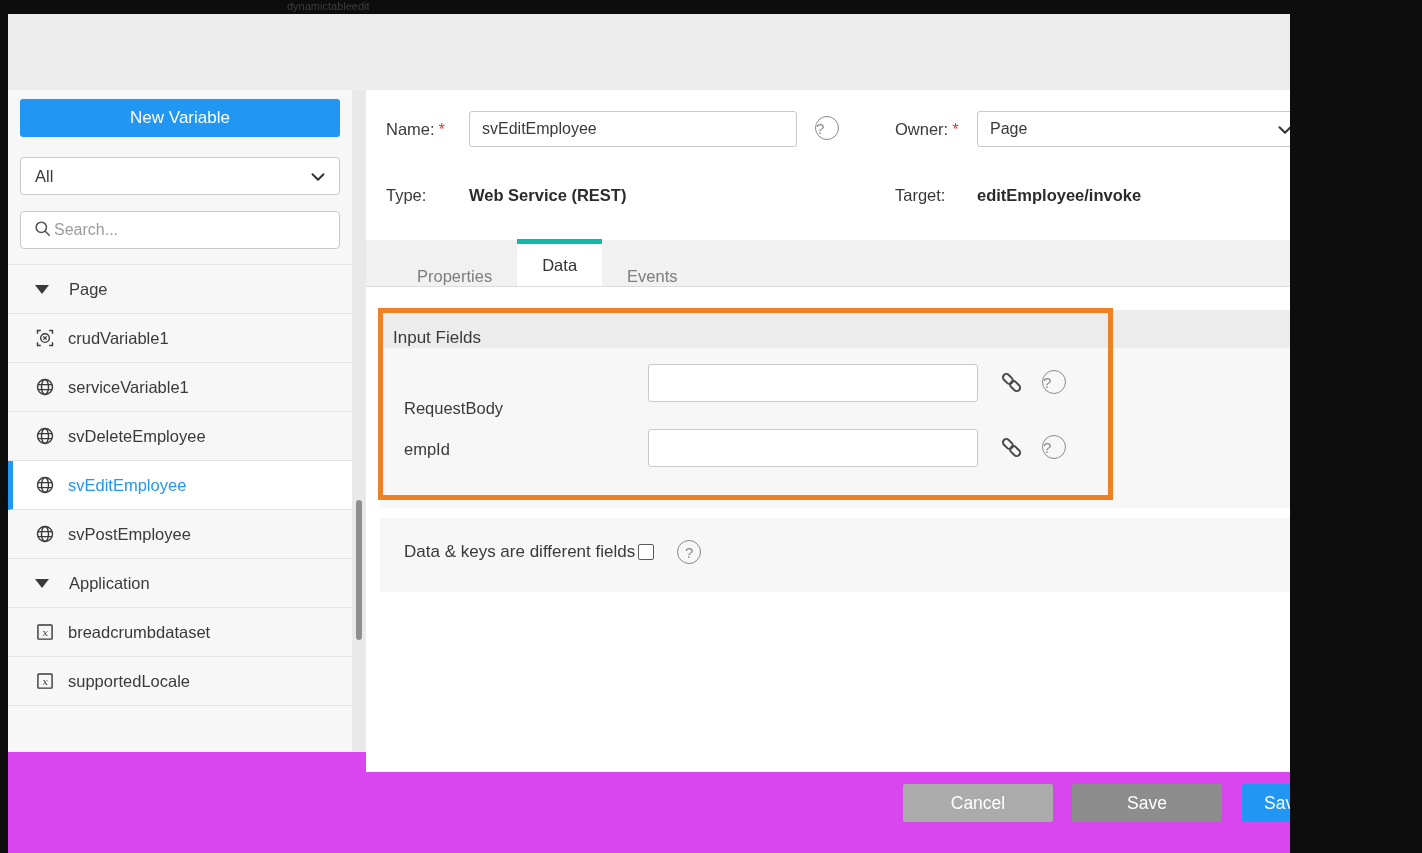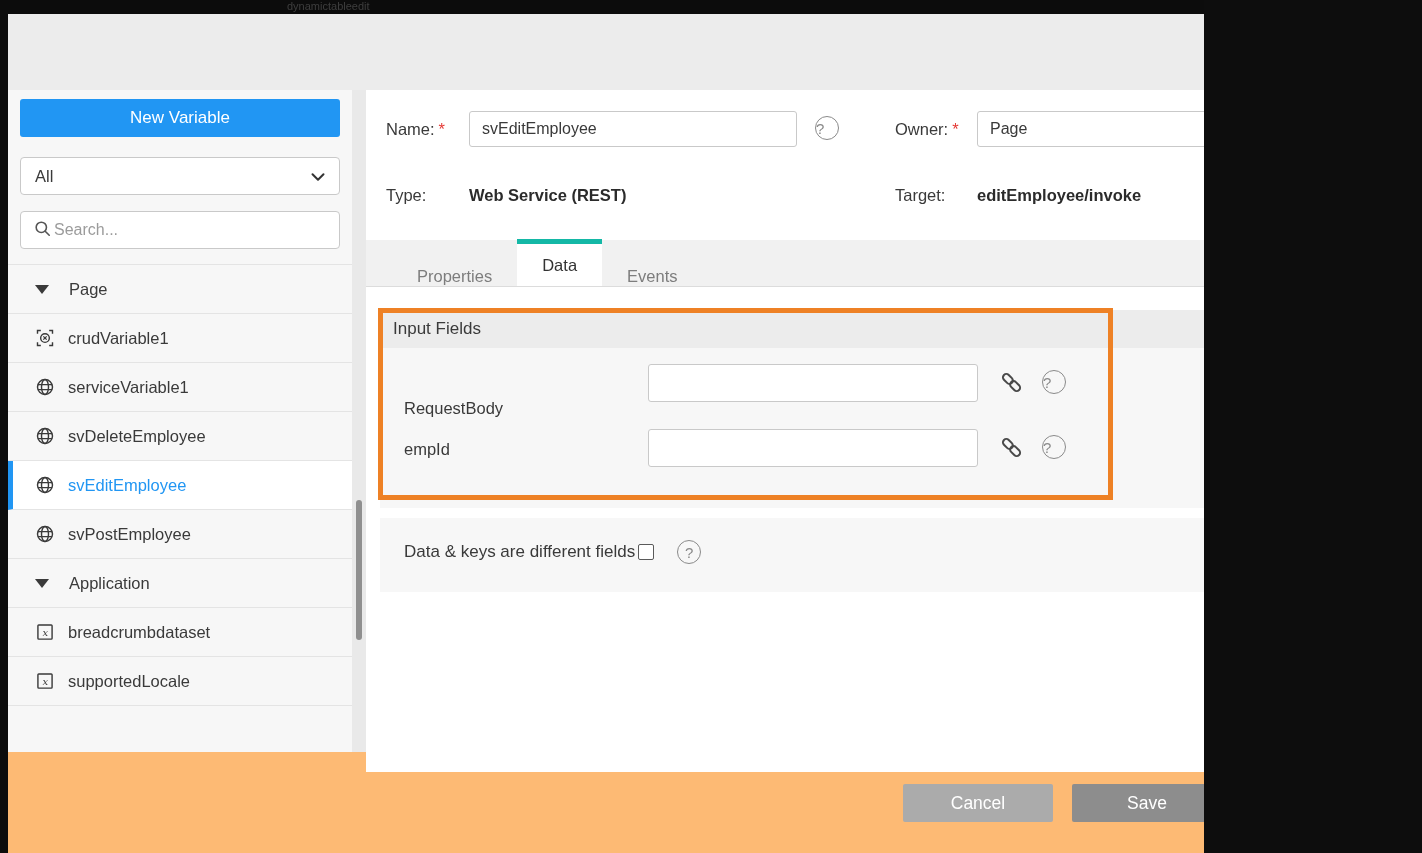--- a/index.html
+++ b/index.html
@@ -1,18 +1,18 @@
 <!DOCTYPE html>
 <html><head>
 <meta charset="utf-8">
 <style>
   html,body{margin:0;padding:0;background:#0d0d0d;}
   .stage{
-    position:relative;width:1190px;height:853px;overflow:hidden;
-    background:#fdba74;font-family:"Liberation Sans",sans-serif;padding-left:14px;
+    position:relative;width:1290px;height:853px;overflow:hidden;
+    background:#d946ef;font-family:"Liberation Sans",sans-serif;
     -webkit-font-smoothing:antialiased;
   }
   .abs{position:absolute;}
   
   .edge-top{left:0;top:0;width:1422px;height:14px;background:#0c0c0c;color:#3e3e3e;
     font-size:11px;line-height:13px;overflow:hidden;}
   .edge-top .appname{position:absolute;left:287px;top:0;}
   .edge-left{left:0;top:0;width:8px;height:853px;background:#0c0c0c;}
   .edge-right{left:1412px;top:0;width:10px;height:772px;background:#0c0c0c;}
   
@@ -58,21 +58,21 @@
   .fselect .chev{position:absolute;right:10px;top:7px;}
   .bold-val{position:absolute;font-size:16.5px;font-weight:bold;color:#2b2b2b;}
   
   .tabbar{position:absolute;left:0;top:150px;width:1046px;height:47px;background:#f1f1f1;
     border-bottom:1px solid #dcdcdc;box-sizing:border-box;display:flex;align-items:flex-end;}
   .tab{margin:0;padding:0 25px;display:flex;align-items:center;font-size:16.5px;color:#7d7d7d;cursor:pointer;}
   .tab:first-child{margin-left:26px;}
   .tab.active{background:#fff;color:#333;border-top:5px solid #14b8a6;height:47px;box-sizing:border-box;}
   
   .section{position:absolute;left:14px;width:1020px;}
-  .sec-head{height:38px;background:#ececec;display:flex;align-items:center;justify-content:space-between;
+  .sec-head{height:38px;background:#ececec;display:flex;align-items:flex-end;justify-content:space-between;
     padding:0 13px;box-sizing:border-box;}
   .sec-title{font-size:17px;color:#3a3a3a;}
   .sec-body{background:#f7f7f7;position:relative;}
   .field-label{position:absolute;left:24px;font-size:16.5px;color:#3a3a3a;}
   .icon-btn{position:absolute;cursor:pointer;display:inline-flex;}
   .checkbox{display:inline-block;width:16px;height:16px;border:1.6px solid #5a5a5a;border-radius:2px;
     background:#fff;box-sizing:border-box;cursor:pointer;}
   .cd-row{position:absolute;left:24px;top:22px;display:flex;align-items:center;font-size:17px;color:#3a3a3a;}
   
   .highlight{left:378px;top:308px;width:735px;height:192px;border:5px solid #ee8125;box-sizing:border-box;

